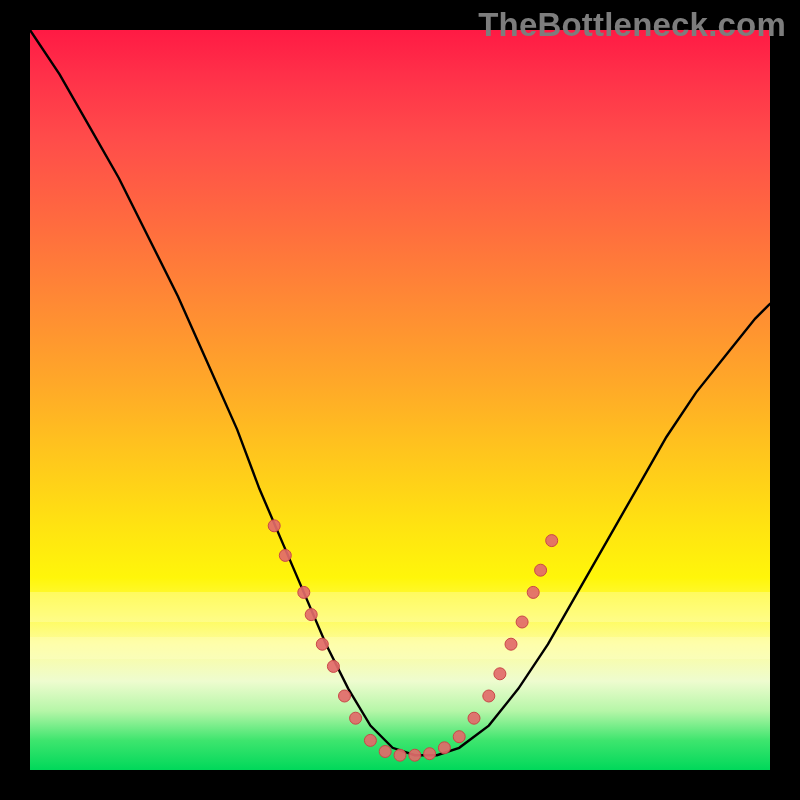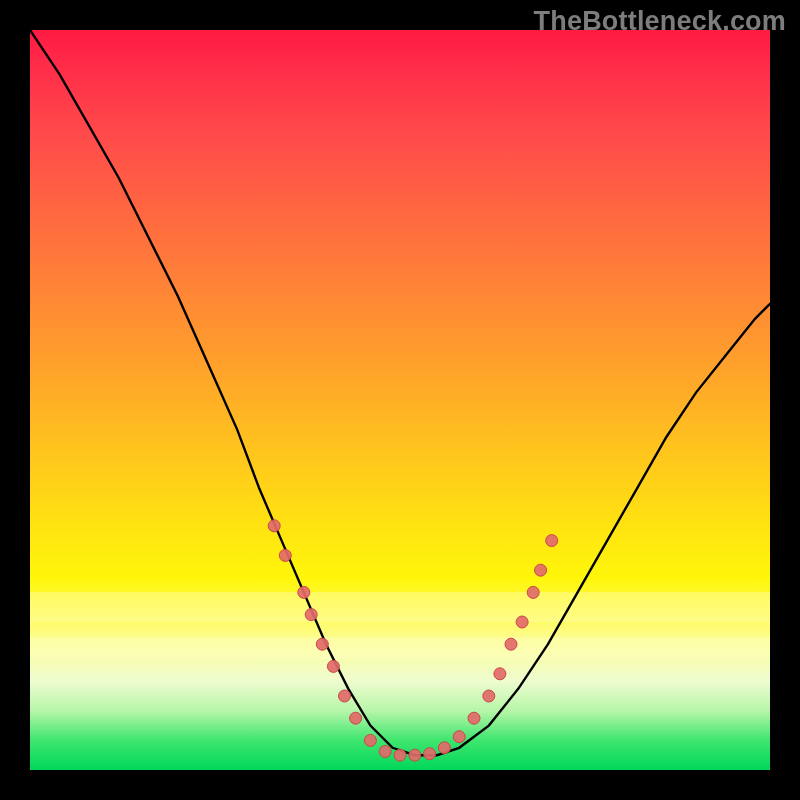--- a/index.html
+++ b/index.html
@@ -38,21 +38,21 @@
       #eefccf 88%,
       #b6f6a8 92%,
       #3ee56e 96%,
       #00d85a 100%
     );
   }
   .watermark {
     position: absolute;
     top: 6px;
     right: 14px;
-    font-size: 27px;
+    font-size: 33px;
     font-weight: 600;
     color: #7d7d7d;
     letter-spacing: 0.2px;
     z-index: 5;
     pointer-events: none;
   }
   svg.curve {
     position: absolute;
     left: 0;
     top: 0;

